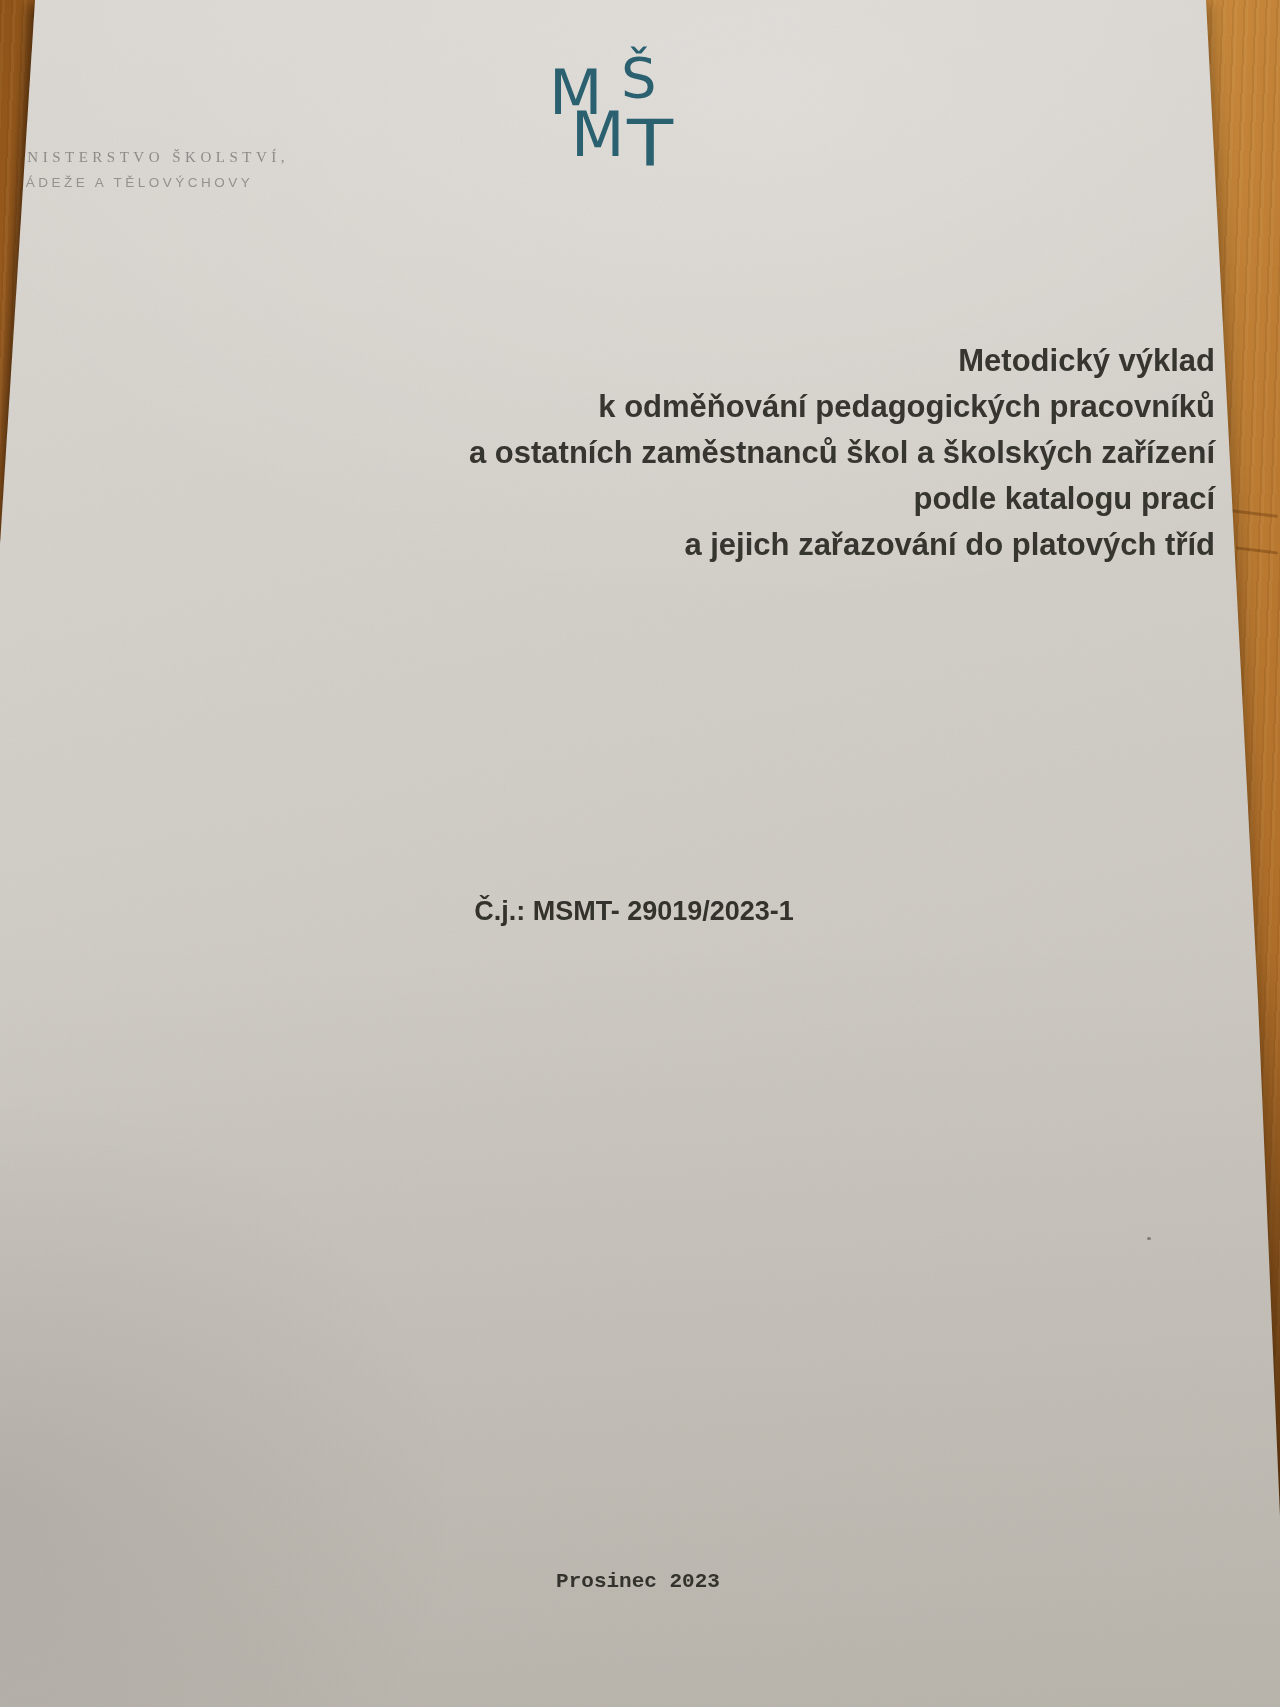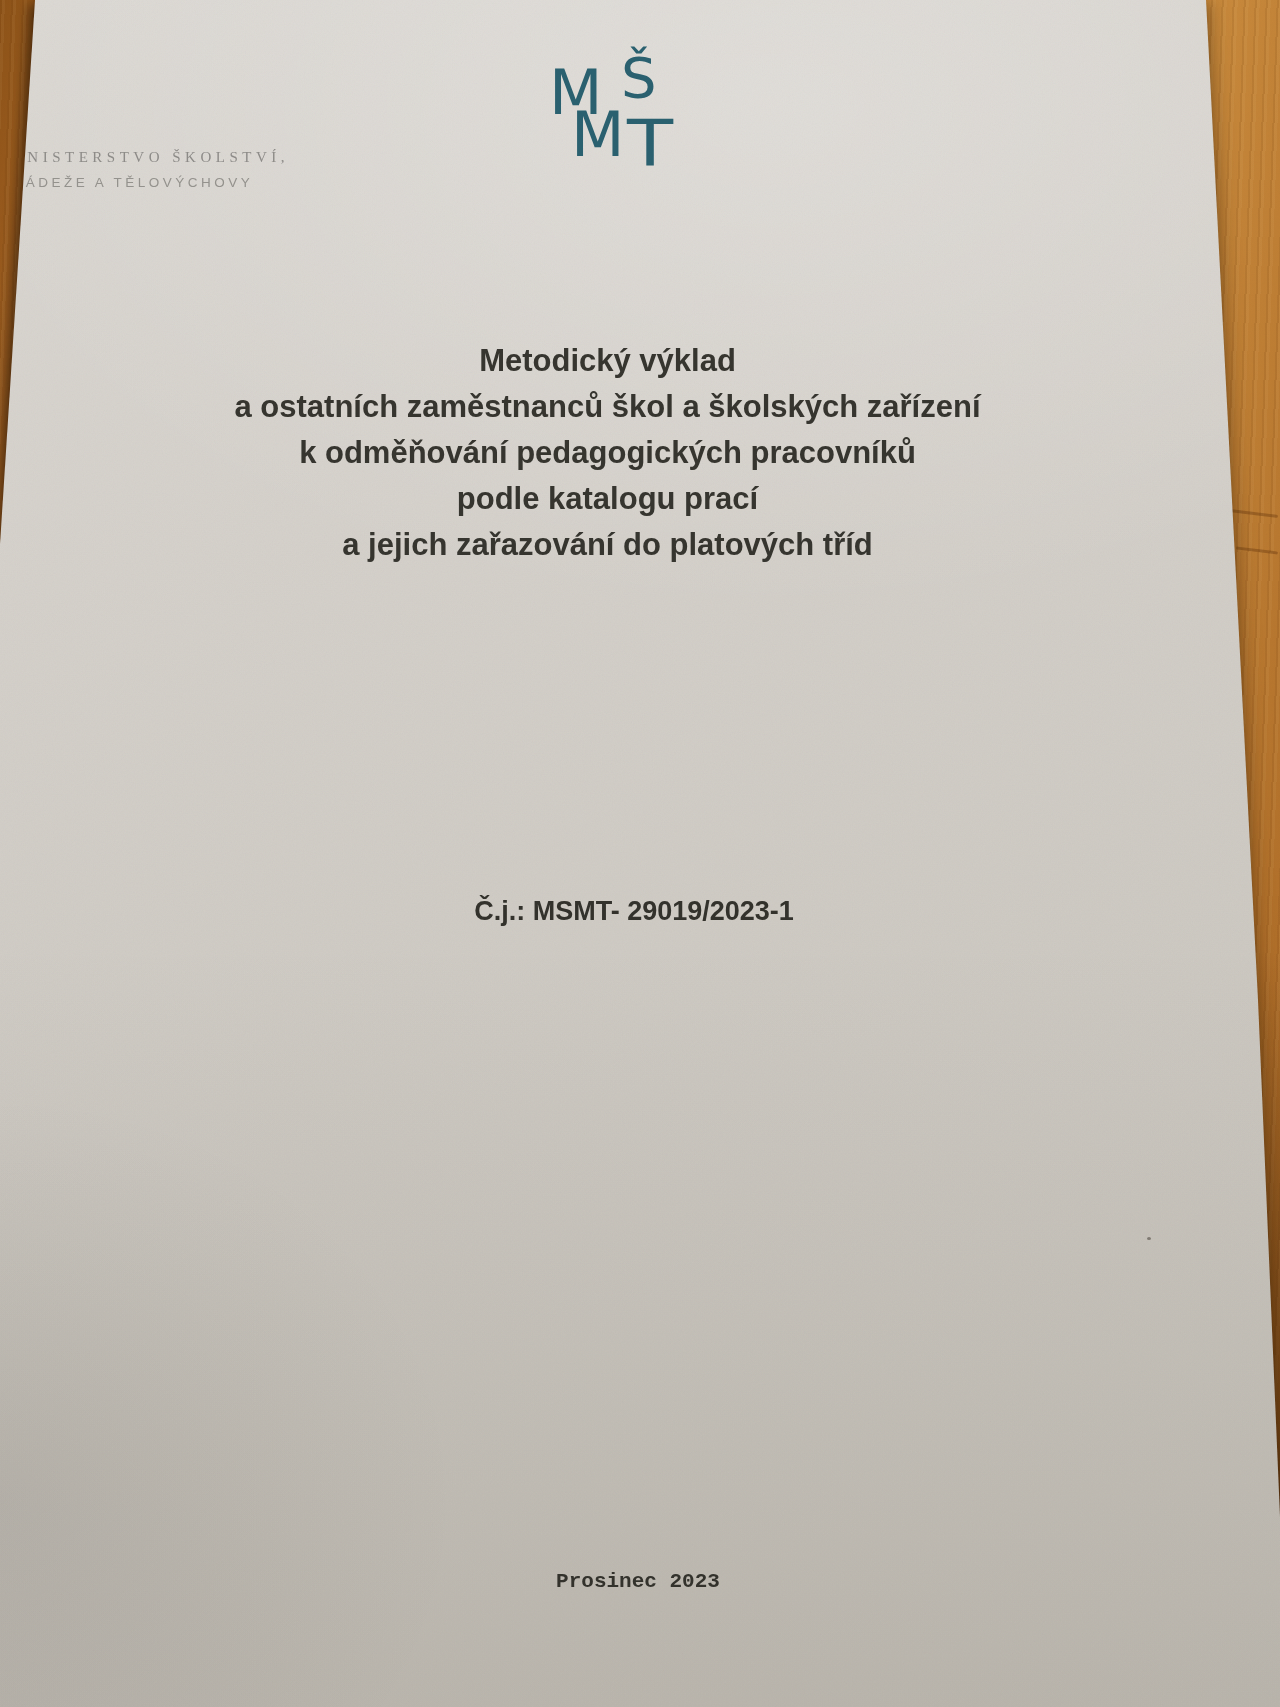--- a/index.html
+++ b/index.html
@@ -45,21 +45,21 @@
   .ministry1 {
     position:absolute; top:149px; left:0; width:1178px; text-align:left;
     font-size:15px; letter-spacing:4.5px; color:#8e8c89;font-family:Liberation Serif, serif;
   }
   .ministry2 {
     position:absolute; top:175px; left:0; width:1178px; 
     font-size:13.5px; letter-spacing:3.5px; color:#95938e;
   }
 
   .title {
-    position:absolute; top:338px; left:0; width:1215px; text-align:center;
+    position:absolute; top:338px; left:0; width:1215px; text-align:right;
     font-size:31px; line-height:46px; font-weight:bold; color:#36352f;
   }
 
   .ref {
     position:absolute; top:896px; left:0; width:1268px; text-align:center;
     font-size:27px; font-weight:600; color:#33322c;
   }
 
   .pubdate {
     position:absolute; top:1570px; left:0; width:1276px; text-align:center;
@@ -89,22 +89,22 @@
         <span class="l-s">Š</span>
         <span class="l-m2">M</span>
         <span class="l-t">T</span>
       </div>
 
       <div class="ministry1">MINISTERSTVO ŠKOLSTVÍ,</div>
       <div class="ministry2">MLÁDEŽE A TĚLOVÝCHOVY</div>
 
       <div class="title">
         <div>Metodický výklad</div>
+        <div>k odměňování pedagogických pracovníků</div>
         <div>a ostatních zaměstnanců škol a školských zařízení</div>
-        <div>k odměňování pedagogických pracovníků</div>
         <div>podle katalogu prací</div>
         <div>a jejich zařazování do platových tříd</div>
       </div>
 
       <div class="ref">Č.j.: MSMT- 29019/2023-1</div>
 
       <div class="pubdate">Prosinec 2023</div>
 
       <div class="speck"></div>
     </div>

